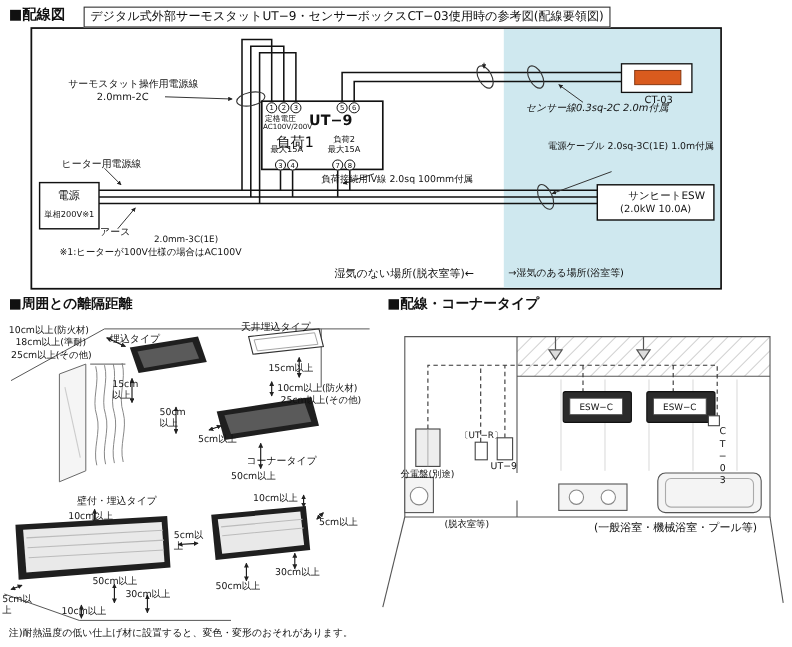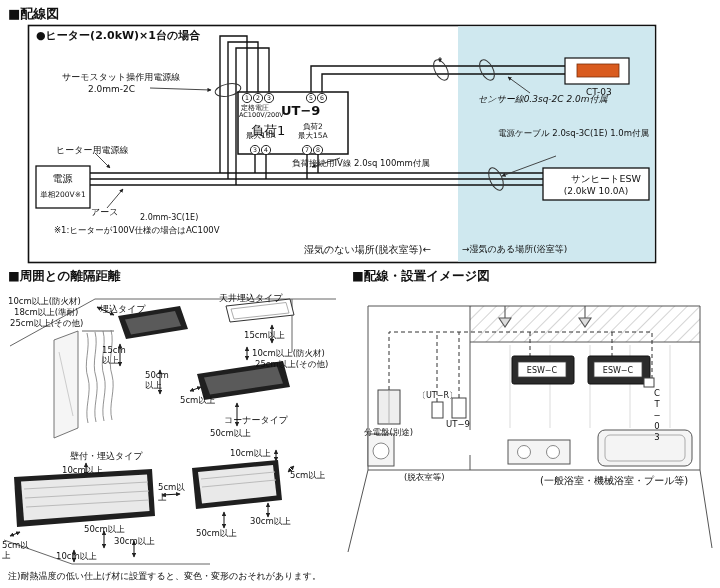--- a/index.html
+++ b/index.html
@@ -212,22 +212,22 @@
         <circle cx="553" cy="452" r="6.5" fill="#fff" stroke="#888"></circle>
       </g>
       <g>
         <rect x="368" y="434" width="26" height="32" fill="#f4f4f4" stroke="#555"></rect>
         <circle cx="381" cy="451" r="8" fill="#fff" stroke="#888"></circle>
       </g>
     </g>
   </svg>
 
   <div class="lb b" style="left:8px;top:6px;font-size:13px;">■配線図</div>
-
-  <div class="lb b" style="left:36px;top:30px;font-size:11px;">●ヒーター(2.0kW)×1台の場合</div>
+  <div class="lb boxed" style="left:76px;top:6px;font-size:11px;">デジタル式外部サーモスタットUT−9・センサーボックスCT−03使用時の参考図(配線要領図)</div>
+
   <div class="lb" style="left:62px;top:72px;font-size:9px;">サーモスタット操作用電源線</div>
   <div class="lb" style="left:88px;top:84px;font-size:9px;">2.0mm-2C</div>
   <div class="lb" style="left:586px;top:87px;font-size:9px;">CT-03</div>
   <div class="lb" style="left:478px;top:94px;font-size:9px;font-style:italic;">センサー線0.3sq-2C 2.0m付属</div>
   <div class="lb" style="left:498px;top:128px;font-size:8.5px;">電源ケーブル 2.0sq-3C(1E) 1.0m付属</div>
 
   <div class="lb" style="left:241px;top:104px;font-size:7px;">定格電圧</div>
   <div class="lb" style="left:239px;top:112px;font-size:6.5px;">AC100V/200V</div>
   <div class="lb b" style="left:281px;top:103px;font-size:13px;">UT−9</div>
   <div class="lb" style="left:251px;top:123px;font-size:13px;">負荷1</div>
@@ -267,21 +267,21 @@
   <div class="lb wrap" style="left:158px;top:482px;width:30px;font-size:8.5px;">5cm以上</div>
   <div class="lb" style="left:290px;top:470px;font-size:8.5px;">5cm以上</div>
   <div class="lb" style="left:84px;top:524px;font-size:8.5px;">50cm以上</div>
   <div class="lb" style="left:114px;top:536px;font-size:8.5px;">30cm以上</div>
   <div class="lb wrap" style="left:2px;top:540px;width:28px;font-size:8.5px;">5cm以上</div>
   <div class="lb" style="left:56px;top:551px;font-size:8.5px;">10cm以上</div>
   <div class="lb" style="left:196px;top:528px;font-size:8.5px;">50cm以上</div>
   <div class="lb" style="left:250px;top:516px;font-size:8.5px;">30cm以上</div>
   <div class="lb" style="left:8px;top:571px;font-size:9px;">注)耐熱温度の低い仕上げ材に設置すると、変色・変形のおそれがあります。</div>
 
-  <div class="lb b" style="left:352px;top:269px;font-size:12.5px;">■配線・設置イメージ図</div>
+  <div class="lb b" style="left:352px;top:269px;font-size:12.5px;">■配線・コーナータイプ</div>
   <div class="lb" style="left:364px;top:427px;font-size:8.5px;">分電盤(別途)</div>
   <div class="lb" style="left:418px;top:391px;font-size:8px;">〔UT−R〕</div>
   <div class="lb" style="left:446px;top:419px;font-size:8.5px;">UT−9</div>
   <div class="lb vert" style="left:652px;top:388px;font-size:8.5px;">CT−03</div>
   <div class="lb" style="left:404px;top:472px;font-size:8.5px;">(脱衣室等)</div>
   <div class="lb" style="left:540px;top:475px;font-size:10px;">(一般浴室・機械浴室・プール等)</div>
 
 </div>
 
 </body></html>

